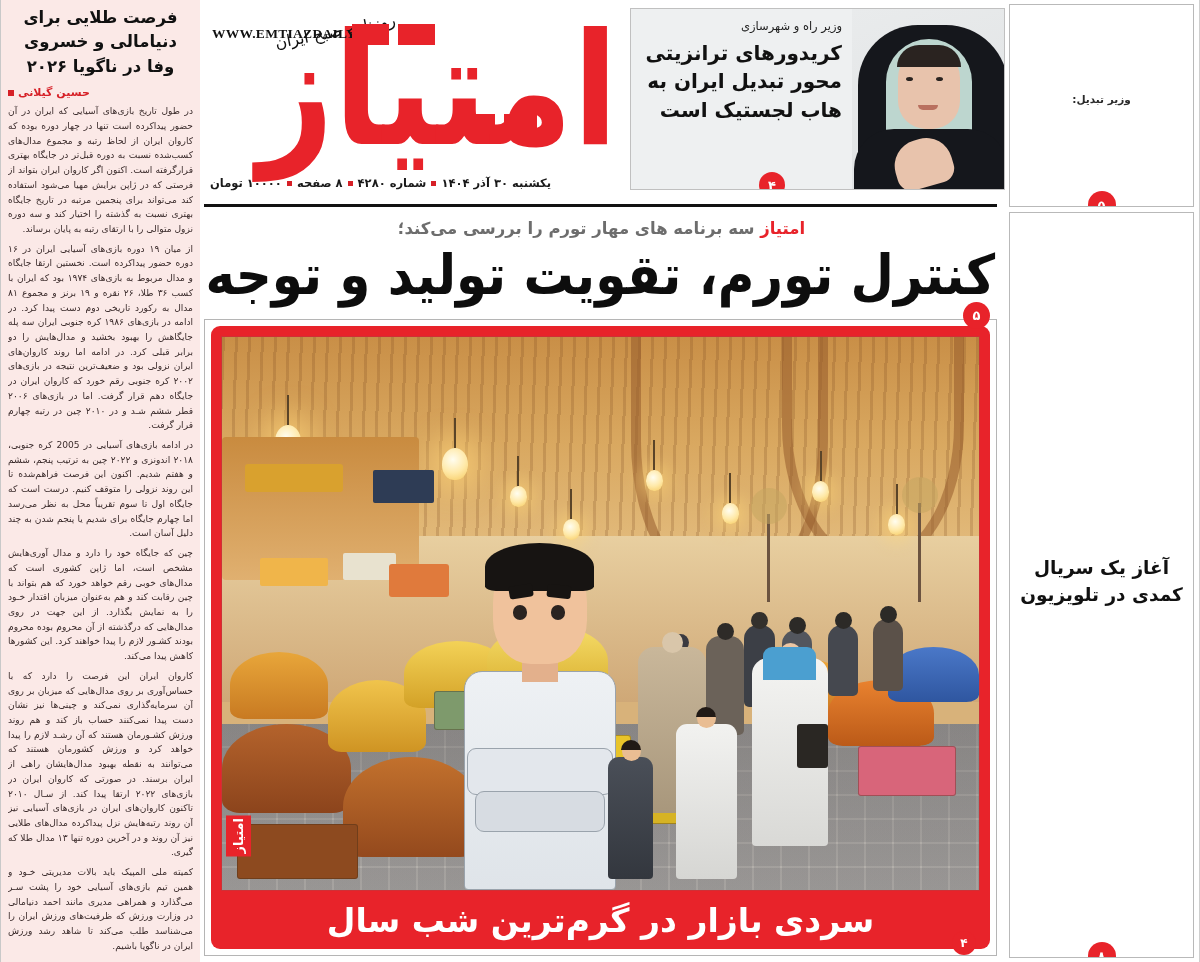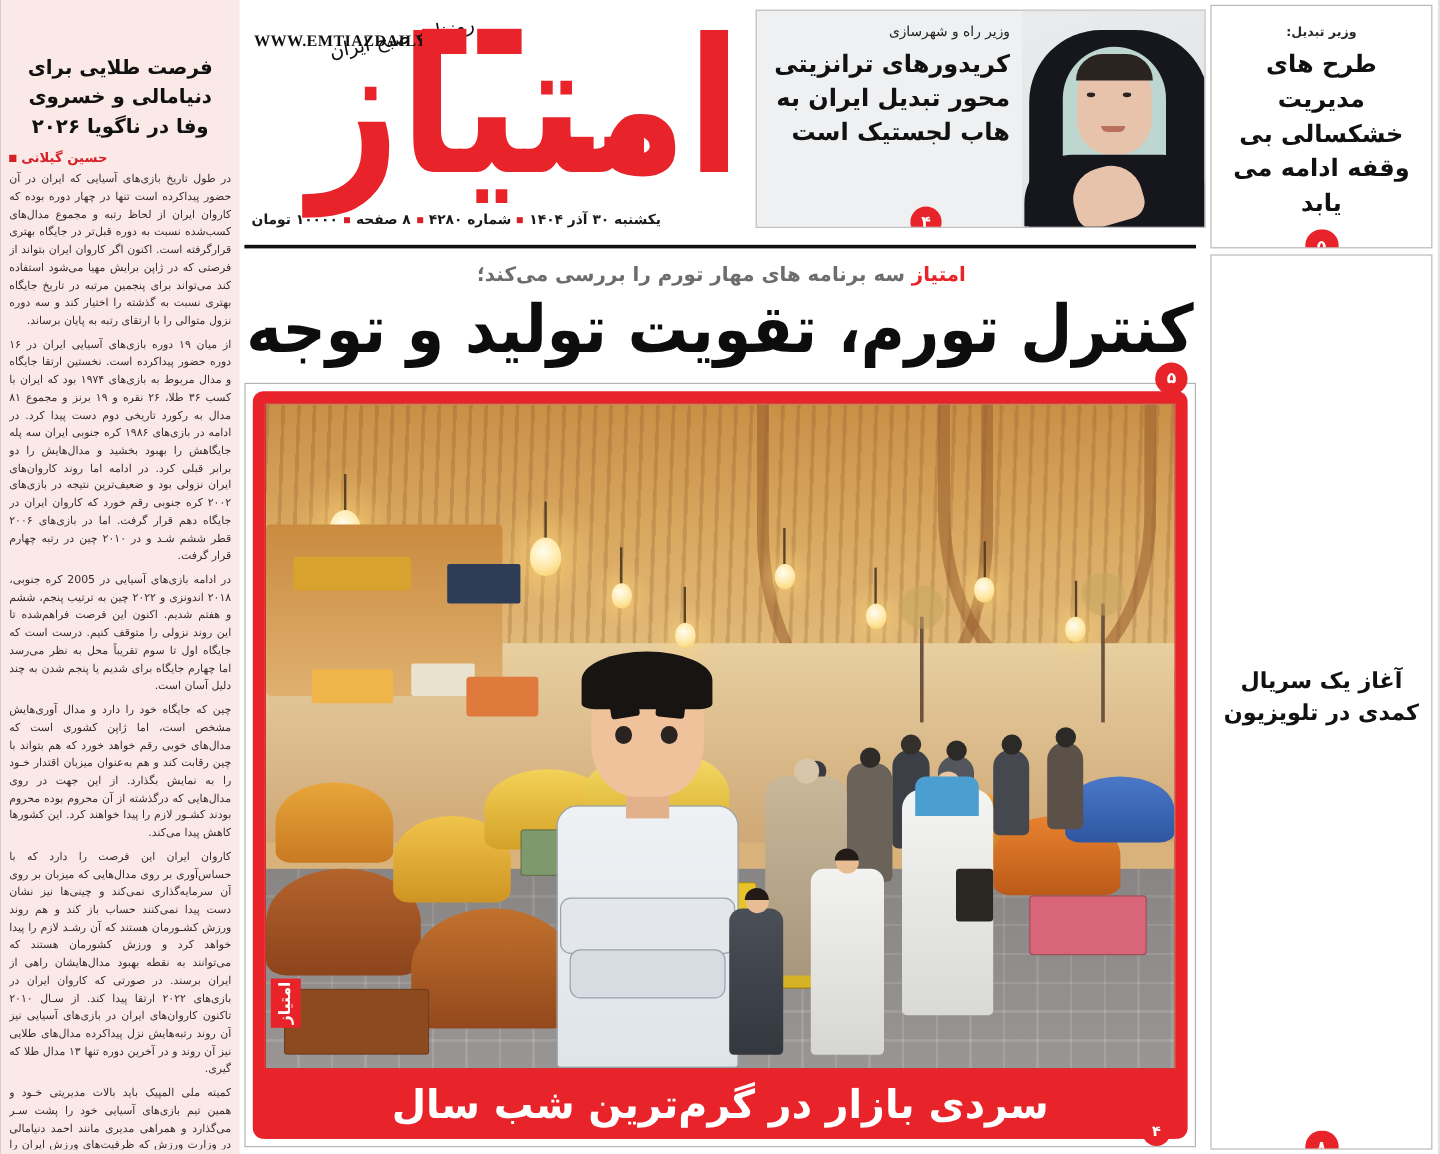--- a/index.html
+++ b/index.html
@@ -76,21 +76,20 @@
     line-height: 1;
   }
   .edit-title {
     color: #111;
     font-size: 16.5px;
     font-weight: bold;
     line-height: 1.48;
     text-align: center;
     margin-bottom: 7px;
     letter-spacing: -0.4px;
-    margin-top: 39px;
   }
   .edit-author {
     display: flex;
     flex-direction: row-reverse;
     align-items: center;
     gap: 4px;
     justify-content: flex-start;
     margin-bottom: 5px;
   }
   .edit-author .sq {
@@ -598,21 +597,20 @@
 </style>
 </head>
 <body>
 
 <div class="page">
 
   <aside class="col-right">
 
     <div class="r-item i1">
       <div class="kick">وزیر تبدیل:</div>
-      <div class="ttl">طرح های مدیریت خشکسالی بی وقفه ادامه می یابد</div>
       <div class="clip-badge-wrap">
         <span class="badge">۵</span>
       </div>
     </div>
 
 
 
     <div class="r-item i4">
       <div class="ttl">آغاز یک سریال کمدی در تلویزیون</div>
       <div class="clip-badge-wrap">

